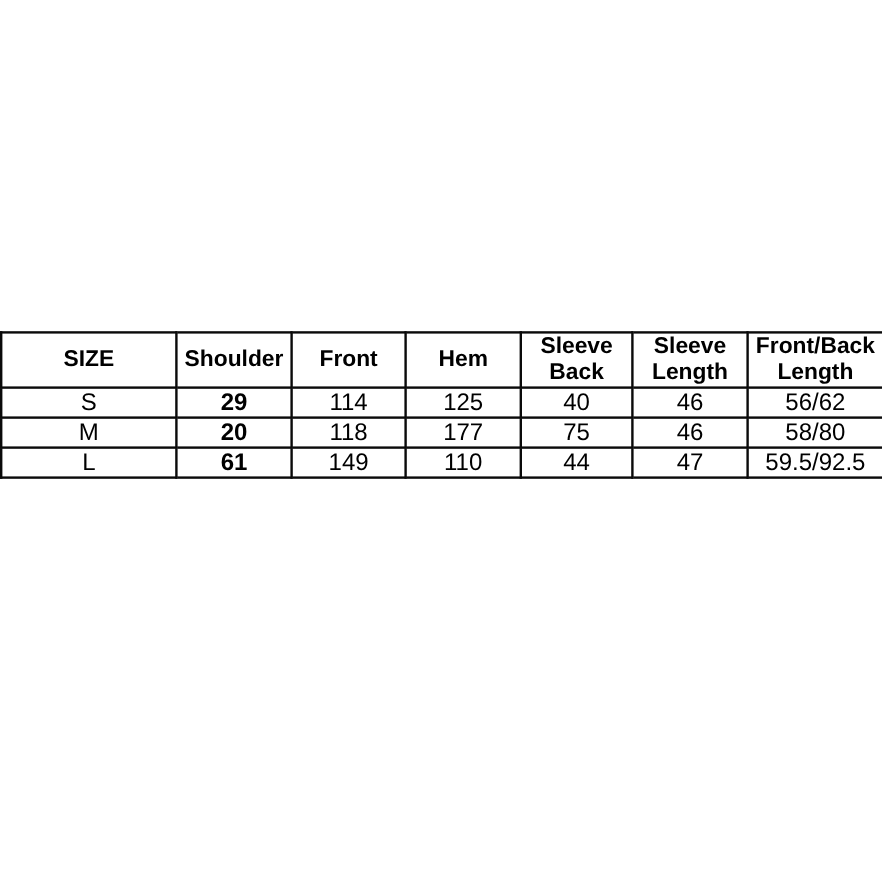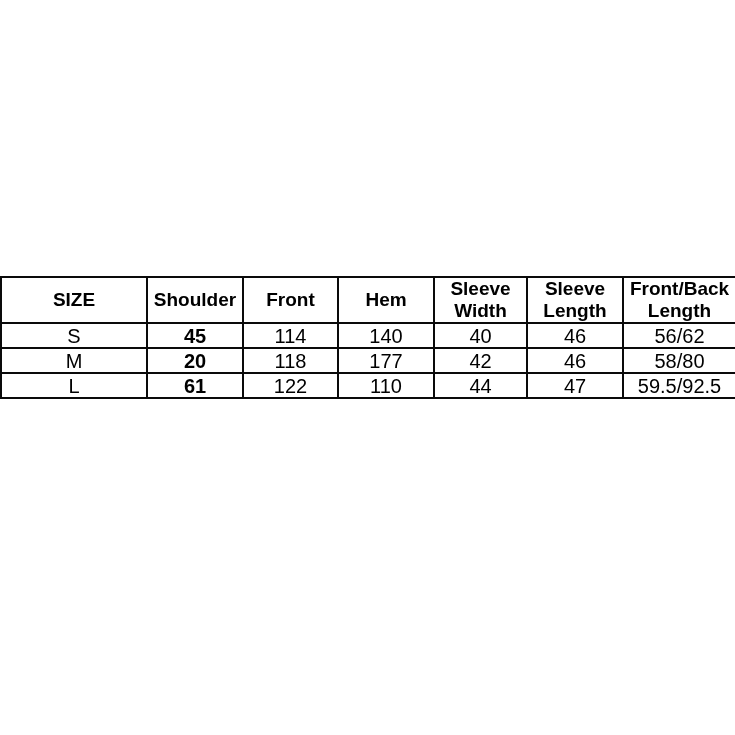--- a/index.html
+++ b/index.html
@@ -59,47 +59,47 @@
     <col style="width:93px">
     <col style="width:96px">
     <col style="width:113px">
   </colgroup>
   <thead>
     <tr>
       <th>SIZE</th>
       <th>Shoulder</th>
       <th>Front</th>
       <th>Hem</th>
-      <th>Sleeve Width</th>
+      <th>Sleeve Back</th>
       <th>Sleeve Length</th>
       <th>Front/Back Length</th>
     </tr>
   </thead>
   <tbody>
     <tr>
       <td>S</td>
-      <td class="col-shoulder">45</td>
+      <td class="col-shoulder">29</td>
       <td>114</td>
-      <td>140</td>
+      <td>125</td>
       <td>40</td>
       <td>46</td>
       <td>56/62</td>
     </tr>
     <tr>
       <td>M</td>
       <td class="col-shoulder">20</td>
       <td>118</td>
       <td>177</td>
-      <td>42</td>
+      <td>75</td>
       <td>46</td>
       <td>58/80</td>
     </tr>
     <tr>
       <td>L</td>
       <td class="col-shoulder">61</td>
-      <td>122</td>
+      <td>149</td>
       <td>110</td>
       <td>44</td>
       <td>47</td>
       <td>59.5/92.5</td>
     </tr>
   </tbody>
 </table>
 
 </body></html>

